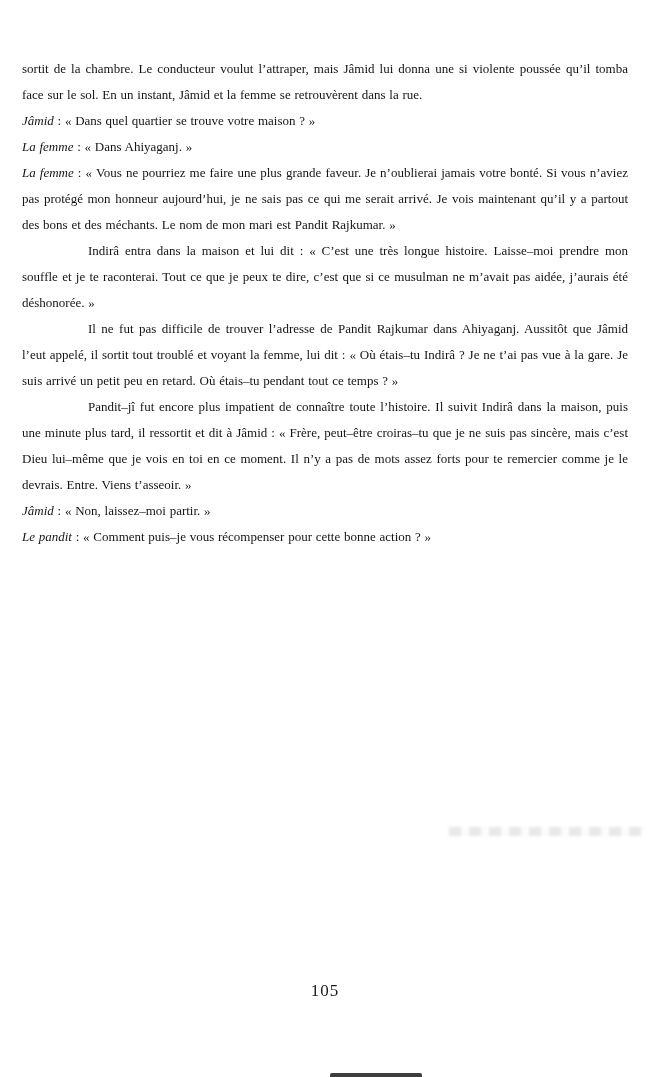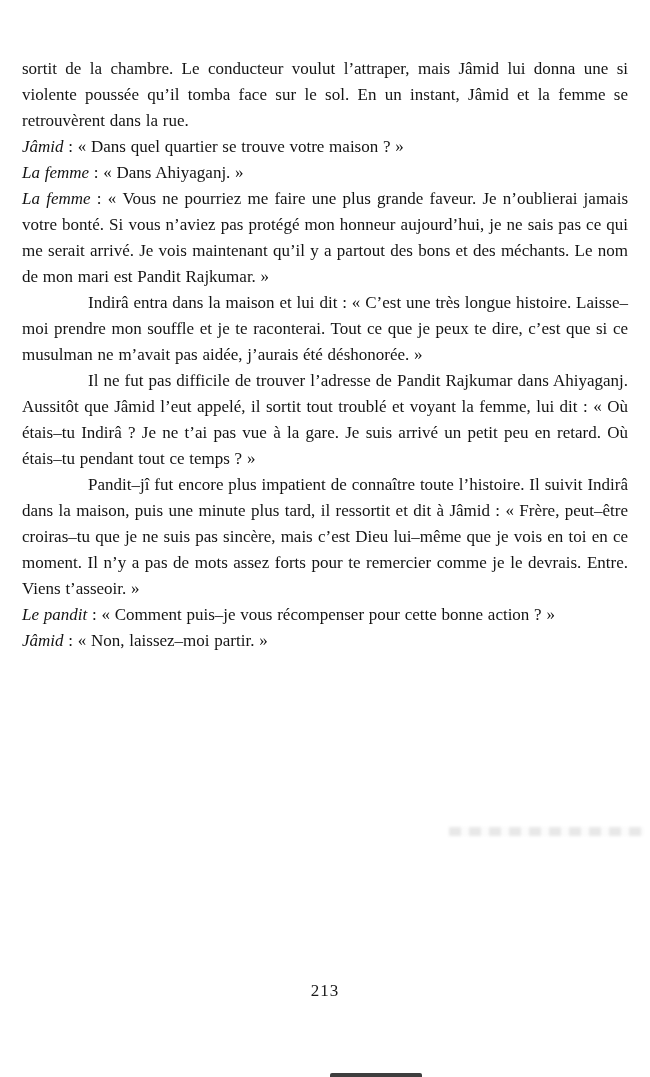--- a/index.html
+++ b/index.html
@@ -16,21 +16,21 @@
     overflow: hidden;
   }
   .page {
     position: absolute;
     top: 56px;
     left: 22px;
     width: 606px;
   }
   .para {
     margin: 0;
-    font-size: 17px;
+    font-size: 13px;
     line-height: 26px;
     text-align: justify;
     word-spacing: 0.5px;
   }
   .para.indent {
     text-indent: 66px;
   }
   .speaker {
   }
   .pagenum {
@@ -72,21 +72,21 @@
 
 <div class="page">
   <div id="page-body">
       <p class="para plain"><span>sortit de la chambre. Le conducteur voulut l’attraper, mais Jâmid lui donna une si violente poussée qu’il tomba face sur le sol. En un instant, Jâmid et la femme se retrouvèrent dans la rue.</span></p>
       <p class="para dialogue"><i class="speaker">Jâmid</i><span>&nbsp;: «&nbsp;Dans quel quartier se trouve votre maison&nbsp;?&nbsp;»</span></p>
       <p class="para dialogue"><i class="speaker">La femme</i><span>&nbsp;: «&nbsp;Dans Ahiyaganj.&nbsp;»</span></p>
       <p class="para dialogue"><i class="speaker">La femme</i><span>&nbsp;: «&nbsp;Vous ne pourriez me faire une plus grande faveur. Je n’oublierai jamais votre bonté. Si vous n’aviez pas protégé mon honneur aujourd’hui, je ne sais pas ce qui me serait arrivé. Je vois maintenant qu’il y a partout des bons et des méchants. Le nom de mon mari est Pandit Rajkumar.&nbsp;»</span></p>
       <p class="para indent"><span>Indirâ entra dans la maison et lui dit&nbsp;: «&nbsp;C’est une très longue histoire. Laisse–moi prendre mon souffle et je te raconterai. Tout ce que je peux te dire, c’est que si ce musulman ne m’avait pas aidée, j’aurais été déshonorée.&nbsp;»</span></p>
       <p class="para indent"><span>Il ne fut pas difficile de trouver l’adresse de Pandit Rajkumar dans Ahiyaganj. Aussitôt que Jâmid l’eut appelé, il sortit tout troublé et voyant la femme, lui dit&nbsp;: «&nbsp;Où étais–tu Indirâ&nbsp;? Je ne t’ai pas vue à la gare. Je suis arrivé un petit peu en retard. Où étais–tu pendant tout ce temps&nbsp;?&nbsp;»</span></p>
       <p class="para indent"><span>Pandit–jî fut encore plus impatient de connaître toute l’histoire. Il suivit Indirâ dans la maison, puis une minute plus tard, il ressortit et dit à Jâmid&nbsp;: «&nbsp;Frère, peut–être croiras–tu que je ne suis pas sincère, mais c’est Dieu lui–même que je vois en toi en ce moment. Il n’y a pas de mots assez forts pour te remercier comme je le devrais. Entre. Viens t’asseoir.&nbsp;»</span></p>
+      <p class="para dialogue"><i class="speaker">Jâmid</i><span>&nbsp;: «&nbsp;Non, laissez–moi partir.&nbsp;»</span></p>
       <p class="para dialogue"><i class="speaker">Le pandit</i><span>&nbsp;: «&nbsp;Comment puis–je vous récompenser pour cette bonne action&nbsp;?&nbsp;»</span></p>
-      <p class="para dialogue"><i class="speaker">Jâmid</i><span>&nbsp;: «&nbsp;Non, laissez–moi partir.&nbsp;»</span></p>
     </div>
 </div>
 
 <div class="print-artifact"></div>
 <div class="bottom-smudge"></div>
 
-<div class="pagenum">213</div>
+<div class="pagenum">105</div>
 
 </body></html>

